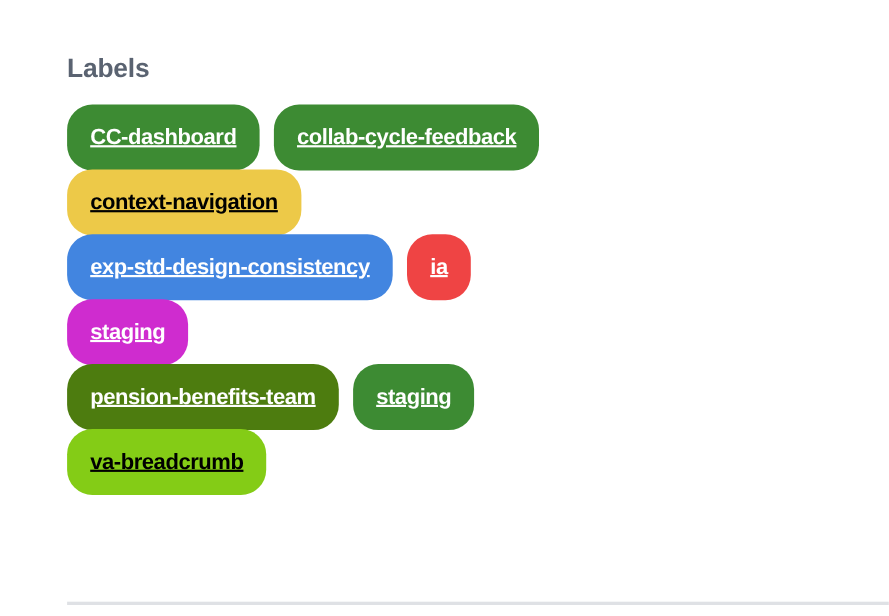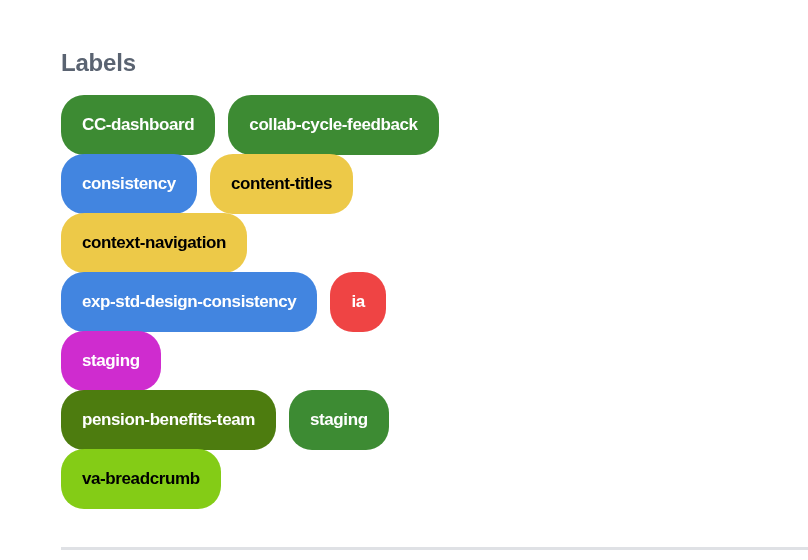--- a/index.html
+++ b/index.html
@@ -47,26 +47,27 @@
     margin-bottom: 13px;
   }
   .tag {
     display: inline-flex;
     align-items: center;
     justify-content: center;
     height: 60px;
     box-sizing: border-box;
     padding: 0 21px;
     border-radius: 23px;
-    font-size: 17px;
+    font-size: 20px;
     font-weight: bold;
     letter-spacing: -0.4px;
     line-height: 46px;
     white-space: nowrap;
     user-select: none;
+    text-decoration: underline;
   }
   .tag.dark-text {
     color: #000000;
   }
   .tag.light-text {
     color: #ffffff;
   }
   .divider {
     position: absolute;
     left: 61px;
@@ -82,24 +83,20 @@
 <div class="panel">
 
   <div class="labels-heading">Labels</div>
 
   <div class="tag-rows">
       <div class="tag-row">
         <span class="tag light-text" style="background: rgb(61, 139, 51);">CC-dashboard</span>
         <span class="tag light-text" style="background: rgb(61, 139, 51);">collab-cycle-feedback</span>
       </div>
       <div class="tag-row">
-        <span class="tag light-text" style="background: rgb(66, 133, 224);">consistency</span>
-        <span class="tag dark-text" style="background: rgb(237, 201, 72);">content-titles</span>
-      </div>
-      <div class="tag-row">
         <span class="tag dark-text" style="background: rgb(237, 201, 72);">context-navigation</span>
       </div>
       <div class="tag-row">
         <span class="tag light-text" style="background: rgb(66, 133, 224);">exp-std-design-consistency</span>
         <span class="tag light-text" style="background: #ef4444; text-align: center;">ia</span>
       </div>
       <div class="tag-row">
         <span class="tag light-text" style="background: rgb(207, 44, 207);">staging</span>
       </div>
       <div class="tag-row">

